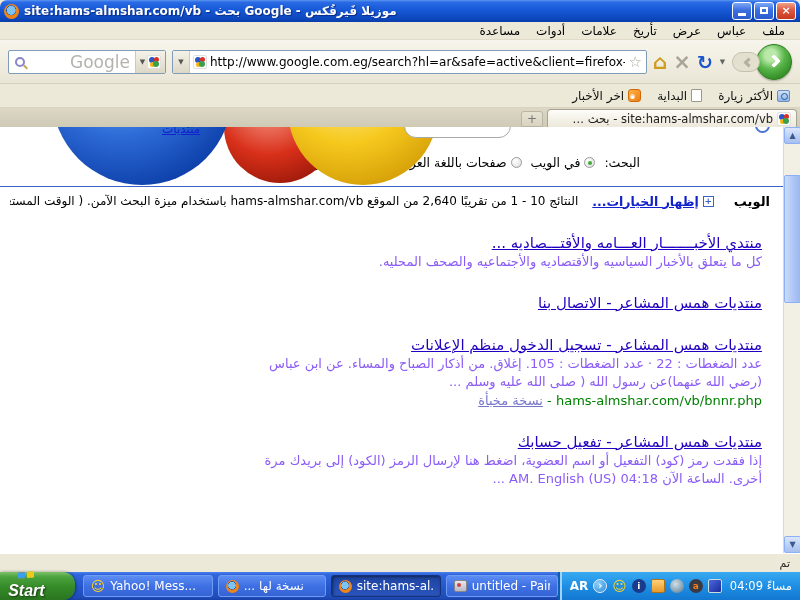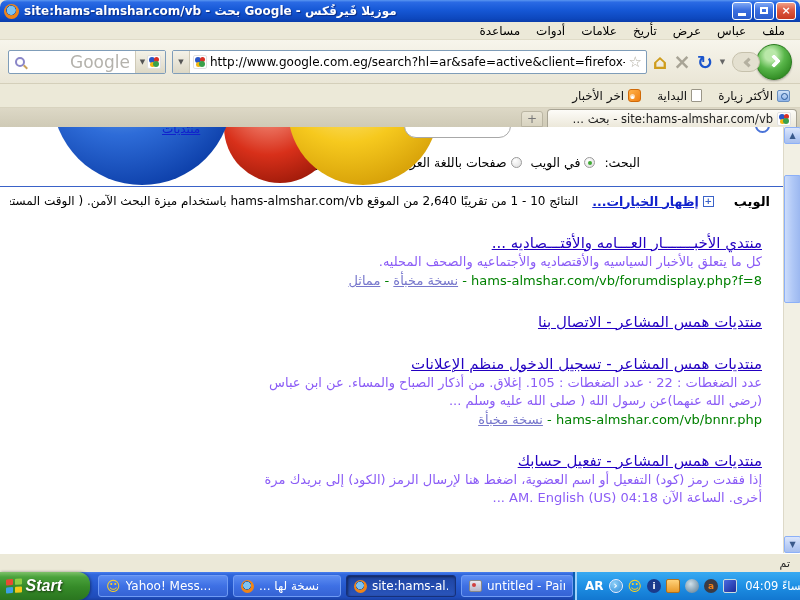--- a/index.html
+++ b/index.html
@@ -156,21 +156,21 @@
   .statusbar { position:absolute; top:553px; left:0; width:800px; height:19px; background:#ece9d8;
     border-top:1px solid #fff; display:flex; direction:rtl; align-items:center; padding:0 10px; }
   .status-text { font-size:11px; color:#222; }
 
   
   .taskbar { position:absolute; top:572px; left:0; width:800px; height:28px;
     background:linear-gradient(180deg,#4a80ee 0%,#3168dd 8%,#2558cd 50%,#1f4cba 90%,#1941a5 100%);
     display:flex; align-items:center; }
   .startbtn { width:90px; height:28px; border-radius:0 12px 12px 0;
     background:linear-gradient(180deg,#7ec16a 0%,#4aa23c 18%,#358a28 55%,#2a751f 100%);
-    box-shadow:1px 0 3px rgba(0,0,0,.4); display:flex; align-items:center; gap:4px; padding:0 28px 0 6px; }
+    box-shadow:1px 0 3px rgba(0,0,0,.4); display:flex; align-items:center; gap:4px; padding:0 28px 0 6px;flex-direction:column; }
   .flag { width:16px; height:14px; position:relative; transform:skewY(-4deg); }
   .flag i { position:absolute; width:7px; height:6px; border-radius:1px; }
   .flag .f1 { background:#e84a34; top:0; left:0; } .flag .f2 { background:#8fce46; top:0; right:0; }
   .flag .f3 { background:#3aa0e8; bottom:0; left:0; } .flag .f4 { background:#f2c818; bottom:0; right:0; }
   .start-label { color:#fff; font-size:16px; font-weight:bold; font-style:italic;
     font-family:"Liberation Sans", sans-serif; text-shadow:1px 1px 2px #1a3a10; }
   .tasks { display:flex; gap:5px; margin-left:8px; }
   .taskbtn { height:22px; border-radius:3px; display:flex; align-items:center; gap:5px; padding:0 7px;
     background:linear-gradient(180deg,#5c8df2,#3e70e4 50%,#3563d4); border:1px solid #6f9bf4;
     color:#fff; font-size:12px; white-space:nowrap; overflow:hidden; }
@@ -331,27 +331,20 @@
         <span class="site">hams-almshar.com/vb</span>
         <span>باستخدام ميزة البحث الآمن. ( الوقت المستغرق 0.26 )</span>
       </span>
     </div>
 
     <div class="results">
 
       <div class="result">
         <a class="r-title">منتدي الأخبـــــــار العـــامه والأقتـــصاديه ...</a>
         <div class="r-snippet">كل ما يتعلق بالأخبار السياسيه والأقتصاديه والأجتماعيه والصحف المحليه.</div>
-        <div class="r-urlline">
-          <span class="r-url">hams-almshar.com/vb/forumdisplay.php?f=8</span>
-          <span class="r-dash">-</span>
-          <a class="r-sub">نسخة مخبأة</a>
-          <span class="r-dash">-</span>
-          <a class="r-sub">مماثل</a>
-        </div>
       </div>
 
       <div class="result">
         <a class="r-title">منتديات همس المشاعر - الاتصال بنا</a>
       </div>
 
       <div class="result">
         <a class="r-title">منتديات همس المشاعر - تسجيل الدخول منظم الإعلانات</a>
         <div class="r-snippet">عدد الضغطات : 22 · عدد الضغطات : 105. إغلاق. من أذكار الصباح والمساء. عن ابن عباس (رضي الله عنهما)عن رسول الله ( صلى الله عليه وسلم ...</div>
         <div class="r-urlline">

